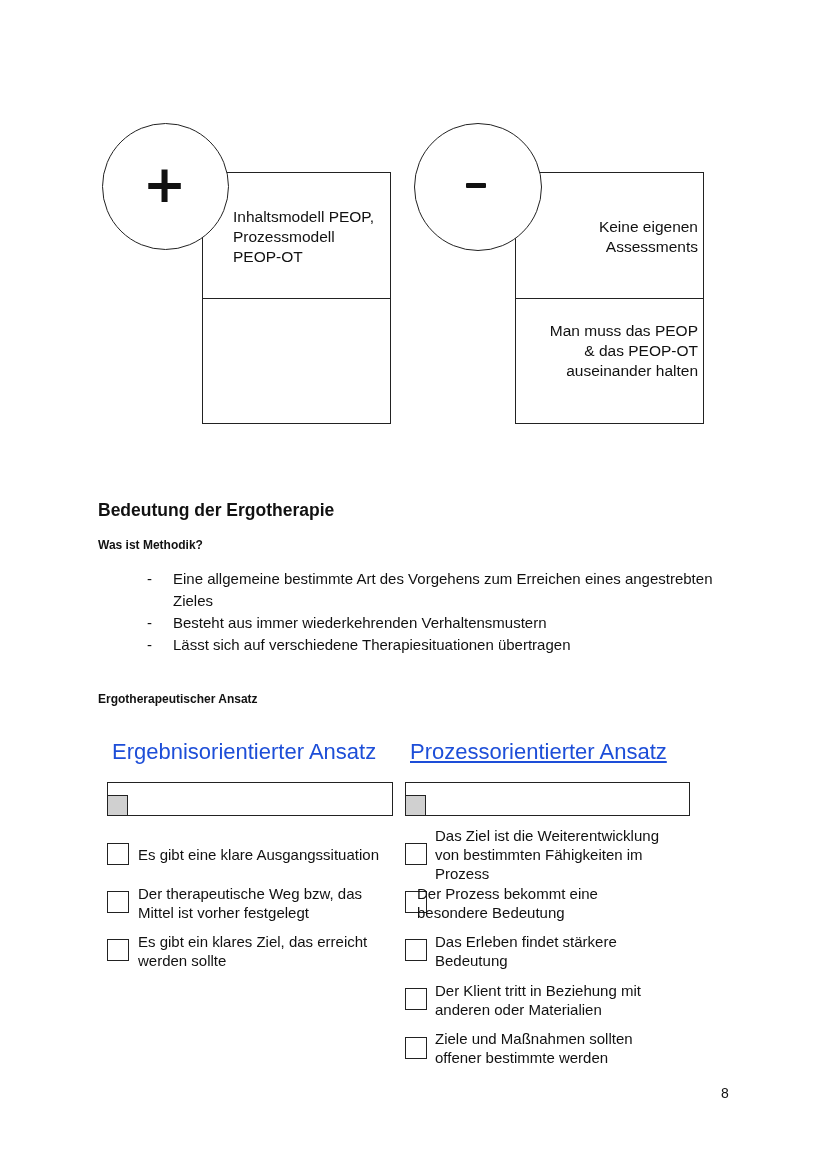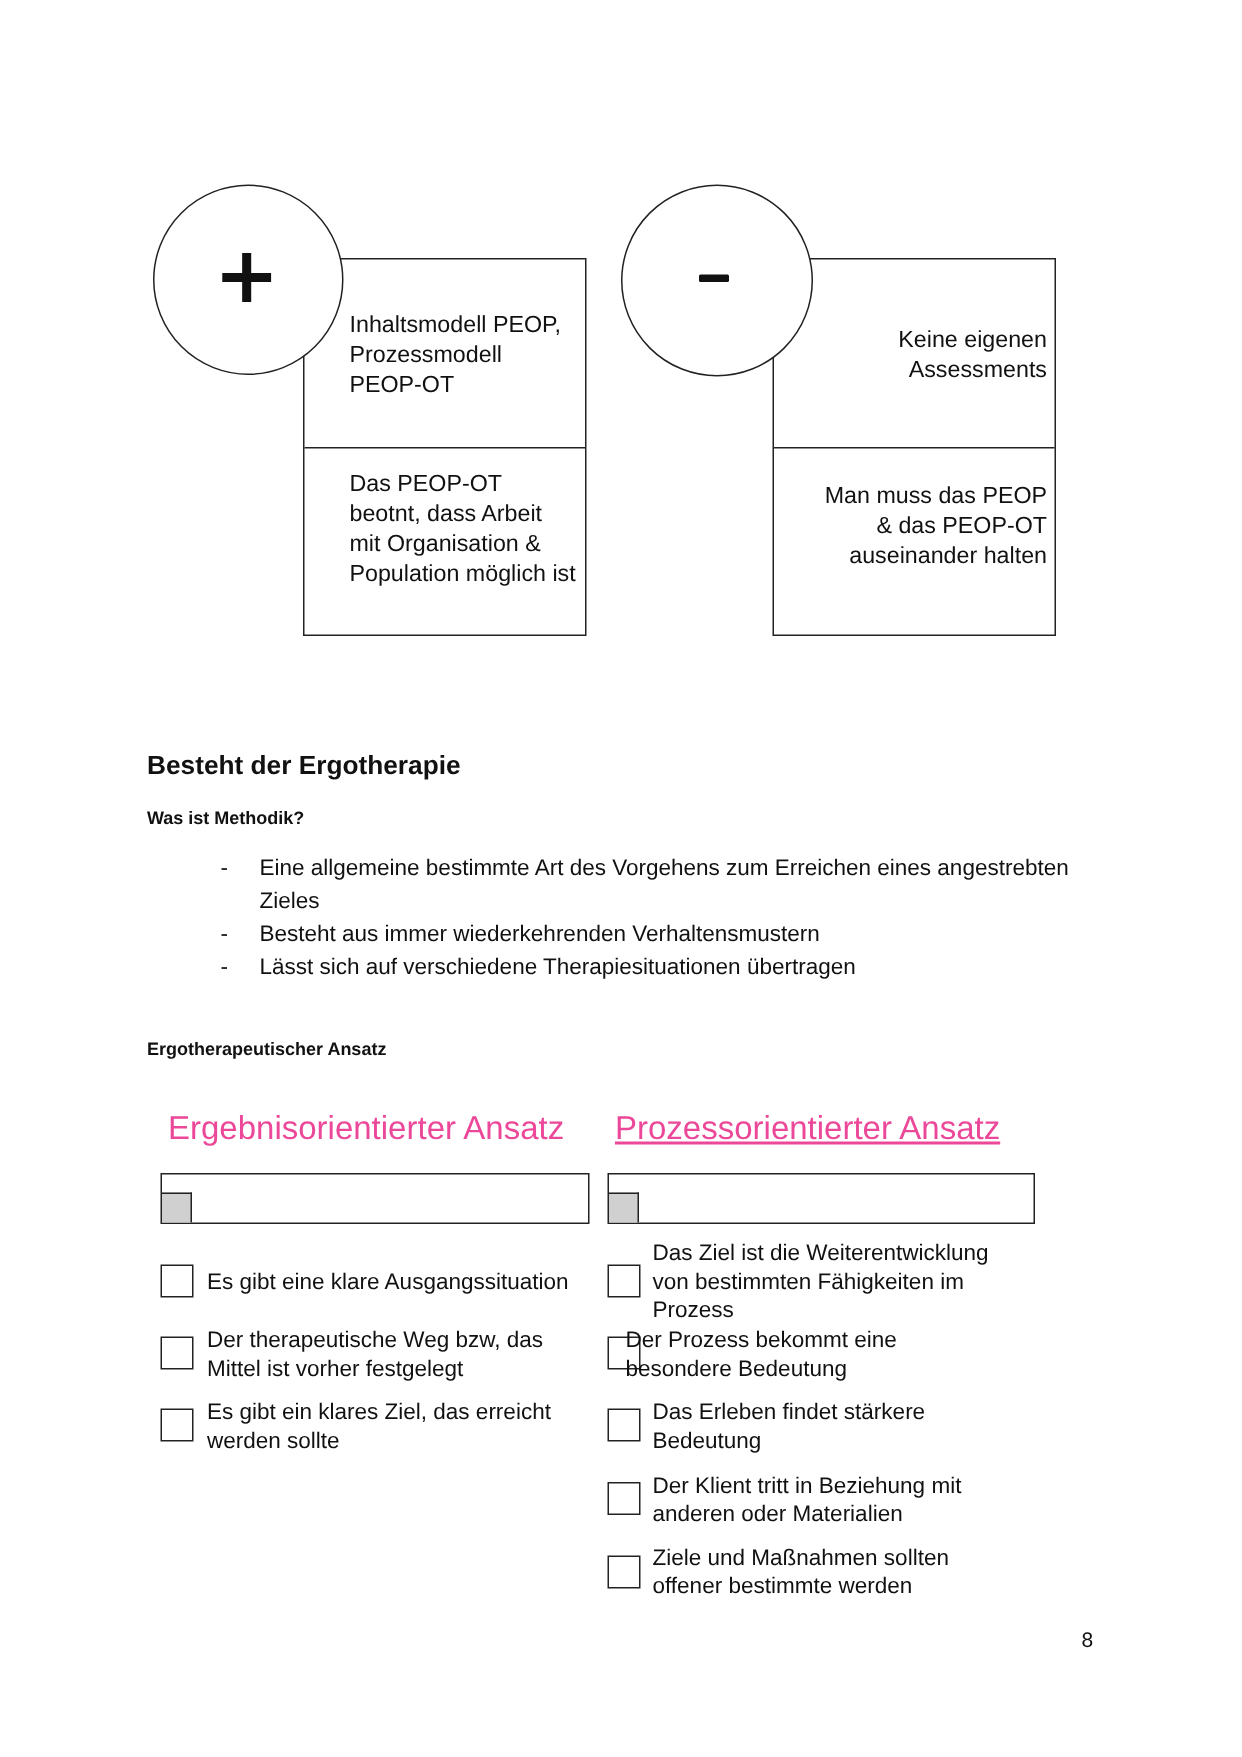--- a/index.html
+++ b/index.html
@@ -9,50 +9,49 @@
   .circle { border: 1.5px solid #222; border-radius: 50%; background: #fff; box-sizing: border-box;
             display: flex; align-items: center; justify-content: center; z-index: 2; }
   .sign { font-family: "DejaVu Sans", sans-serif; font-weight: bold; color: #111; }
   .box { border: 1.5px solid #222; box-sizing: border-box; background: #fff; }
   .box-cell { font-size: 15.5px; line-height: 20px; color: #111; }
   .divider { border-top: 1.5px solid #222; }
   .h2 { font-size: 17.5px; font-weight: bold; }
   .h3 { font-size: 12px; font-weight: bold; }
   .bullet-row { font-size: 15px; line-height: 22px; display: flex; }
   .dash { width: 26px; flex: none; }
-  .col-title { font-size: 22px; color: #ec4899; }
+  .col-title { font-size: 22px; color: #1d4ed8; }
   .bar { border: 1.5px solid #222; box-sizing: border-box; background: #fff; }
   .bar-mark { position: absolute; left: 0; bottom: 0; width: 20px; height: 20px;
               background: #d0d0d0; border-right: 1.5px solid #222; border-top: 1.5px solid #222; box-sizing: border-box; }
   .chk { width: 22px; height: 22px; border: 1.5px solid #222; box-sizing: border-box; background: #fff; }
   .chk-text { font-size: 15px; line-height: 19px; }
   .page-num { font-size: 14px; }
 </style>
 </head>
 <body>
 
 <div class="abs box" style="left:202px; top:172px; width:189px; height:252px;">
   <div class="abs divider" style="left:0; right:0; top:125px;"></div>
   <div class="abs box-cell" style="left:30px; top:34px; width:152px;">Inhaltsmodell PEOP, Prozessmodell PEOP-OT</div>
-  <div class="abs box-cell" style="left:30px; top:140px; width:152px;">Das PEOP-OT beotnt, dass Arbeit mit Organisation &amp; Population möglich ist</div>
 </div>
 <div class="abs circle" style="left:102px; top:123px; width:127px; height:127px;">
   <span class="sign" style="font-size:52px; margin-top:-6px; margin-left:-2px;">+</span>
 </div>
 
 <div class="abs box" style="left:515px; top:172px; width:189px; height:252px;text-align:right;">
   <div class="abs divider" style="left:0; right:0; top:125px;"></div>
   <div class="abs box-cell" style="left:30px; top:44px; width:152px;">Keine eigenen Assessments</div>
   <div class="abs box-cell" style="left:30px; top:148px; width:152px;">Man muss das PEOP &amp; das PEOP-OT auseinander halten</div>
 </div>
 <div class="abs circle" style="left:414px; top:123px; width:128px; height:128px;">
   <span style="display:block; width:20px; height:5px; background:#111; border-radius:1px; margin-top:-3px; margin-left:-4px;"></span>
 </div>
 
-<div class="abs h2" style="left:98px; top:500px;">Besteht der Ergotherapie</div>
+<div class="abs h2" style="left:98px; top:500px;">Bedeutung der Ergotherapie</div>
 <div class="abs h3" style="left:98px; top:538px;">Was ist Methodik?</div>
 
 <div class="abs" style="left:147px; top:568px; width:590px;">
   <div class="bullet-row">
     <span class="dash">-</span>
     <span>Eine allgemeine bestimmte Art des Vorgehens zum Erreichen eines angestrebten Zieles</span>
   </div>
   <div class="bullet-row">
     <span class="dash">-</span>
     <span>Besteht aus immer wiederkehrenden Verhaltensmustern</span>

